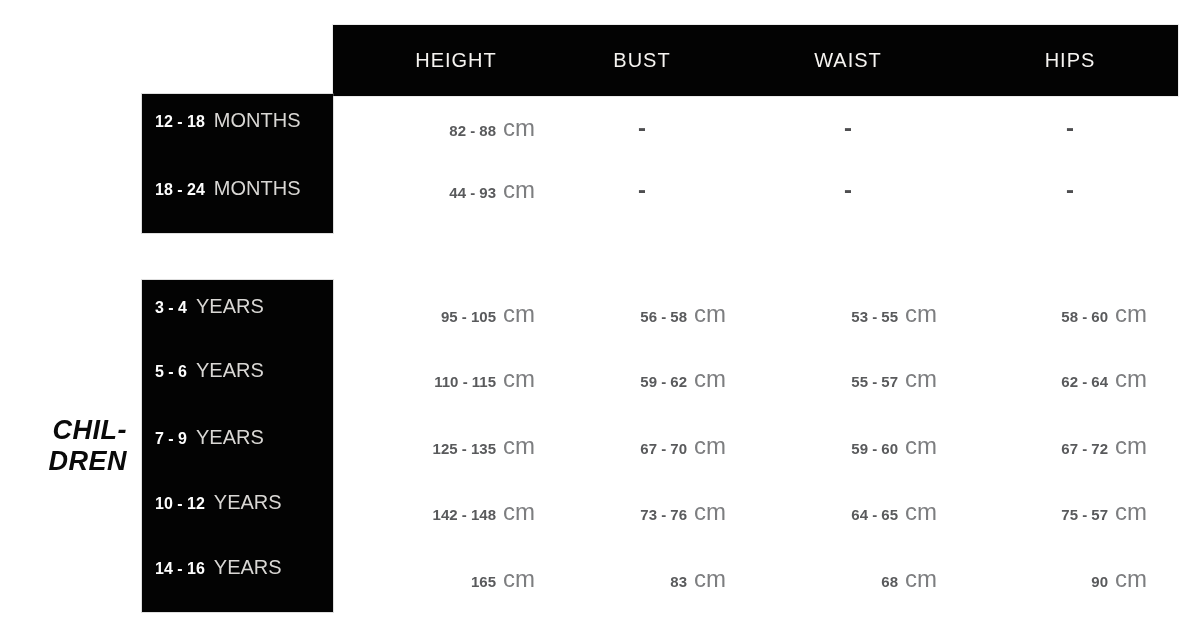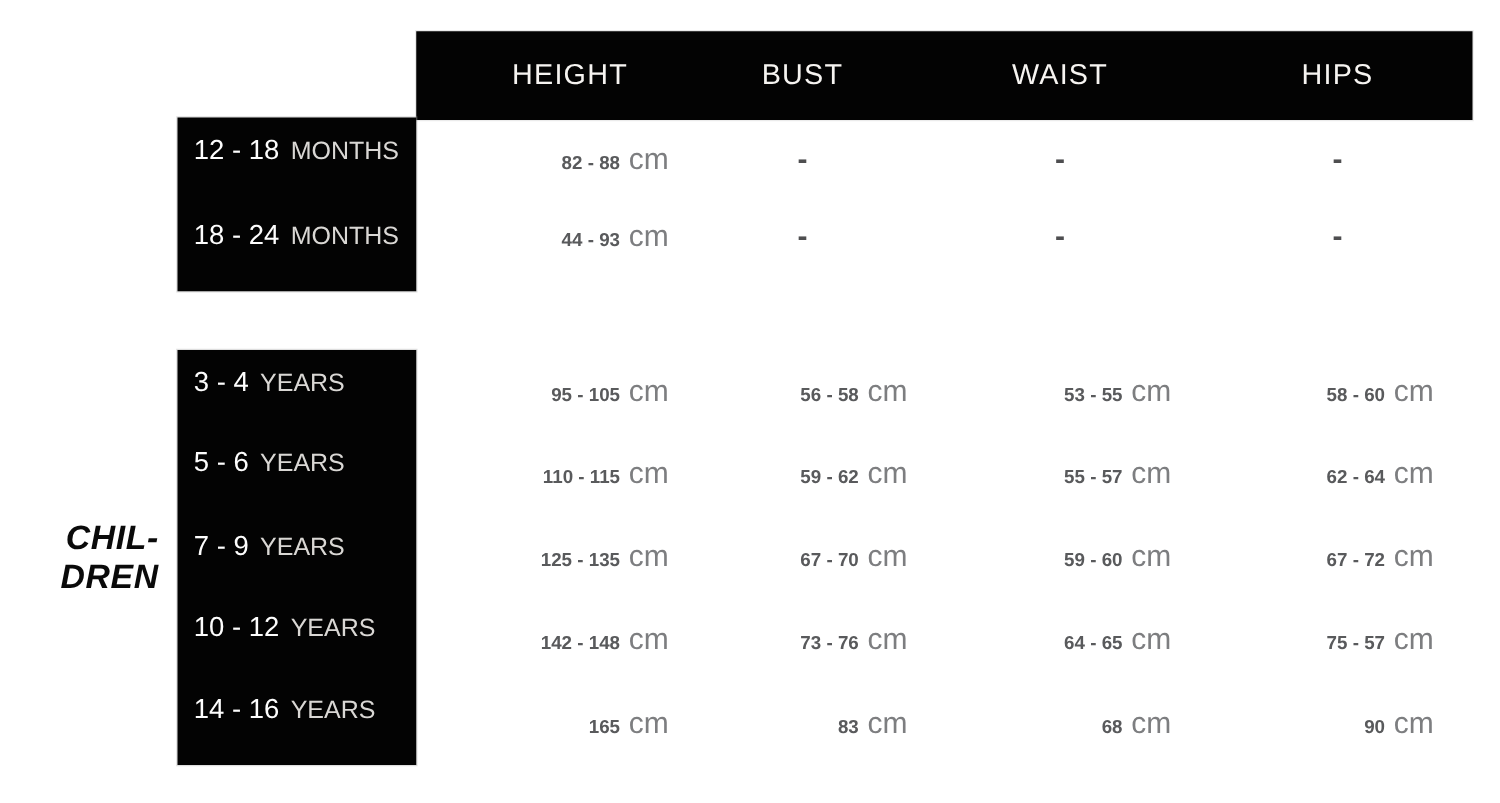--- a/index.html
+++ b/index.html
@@ -2,34 +2,34 @@
 <html><head>
 <meta charset="utf-8">
 <style>
   html,body{margin:0;padding:0;background:#ffffff;}
   body{width:1200px;height:642px;font-family:"Liberation Sans",sans-serif;}
   .stage{position:absolute;left:0;top:0;width:1200px;height:642px;background:#ffffff;overflow:hidden;}
 
   .header-bar{position:absolute;left:333px;top:25px;width:845px;height:71px;background:#030303;
               box-shadow:0 0 0 1px #9c9c9c33;}
   .col-header{position:absolute;top:60px;transform:translate(-50%,-50%);color:#f6f4f1;
-              font-size:23px;font-weight:400;letter-spacing:1px;white-space:nowrap;}
+              font-size:20px;font-weight:400;letter-spacing:1px;white-space:nowrap;}
 
   .section-box{position:absolute;background:#030303;box-shadow:0 0 0 1px #9c9c9c55;}
   #babies-box{left:142px;top:94px;width:191px;height:139px;}
   #children-box{left:142px;top:280px;width:191px;height:332px;}
 
   .section-label{position:absolute;text-align:right;font-style:italic;font-weight:bold;
                  color:#0a0a0a;font-size:27px;line-height:31px;letter-spacing:0.5px;
                  transform:translateY(-50%);white-space:nowrap;}
   #babies-label{right:1069px;top:154px;}
   #children-label{right:1073px;top:446px;}
 
   .age-row{position:absolute;left:155px;transform:translateY(-50%);white-space:nowrap;}
-  .age-num{color:#fdfdfd;font-weight:normal;font-size:22px;}
+  .age-num{color:#fdfdfd;font-weight:bold;font-size:16px;}
   .age-unit{color:#d9d7d4;font-weight:400;font-size:20px;margin-left:9px;}
 
   .value-cell{position:absolute;transform:translateY(-50%);white-space:nowrap;}
   .val-num{color:#595a5c;font-weight:bold;font-size:15px;}
   .val-unit{color:#7d7e80;font-weight:400;font-size:24px;margin-left:7px;}
 
   .dash-cell{position:absolute;transform:translate(-50%,-50%);color:#4e4e50;
              font-weight:bold;font-size:24px;}
 </style>
 </head>

